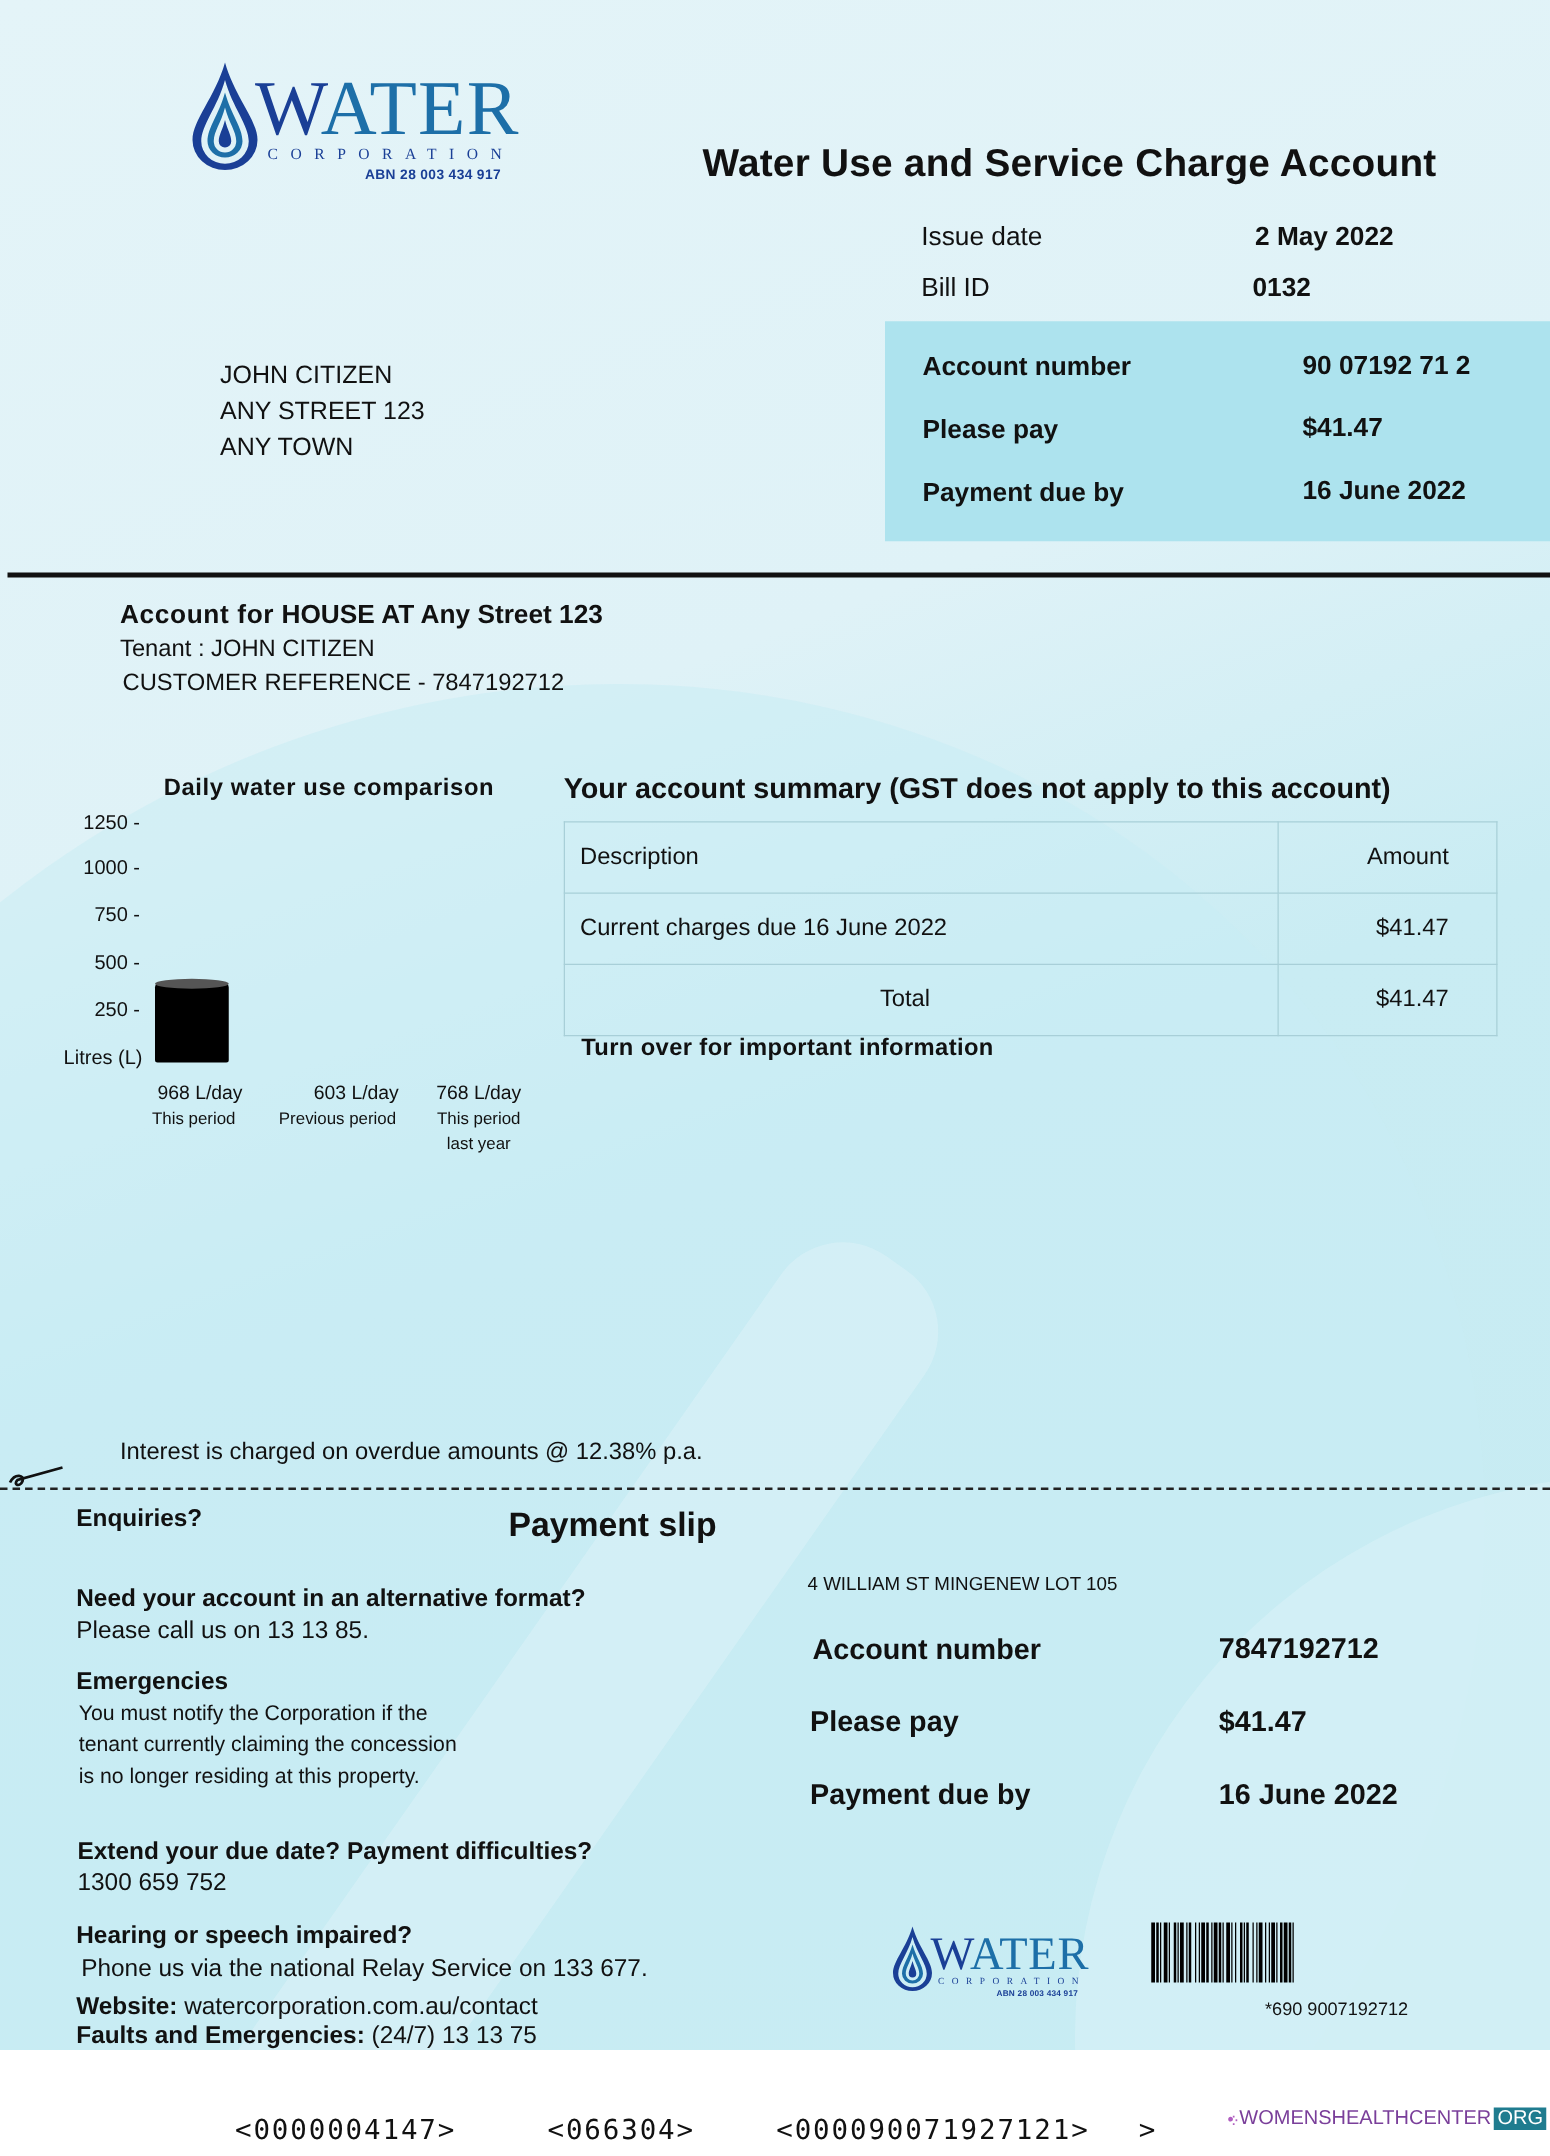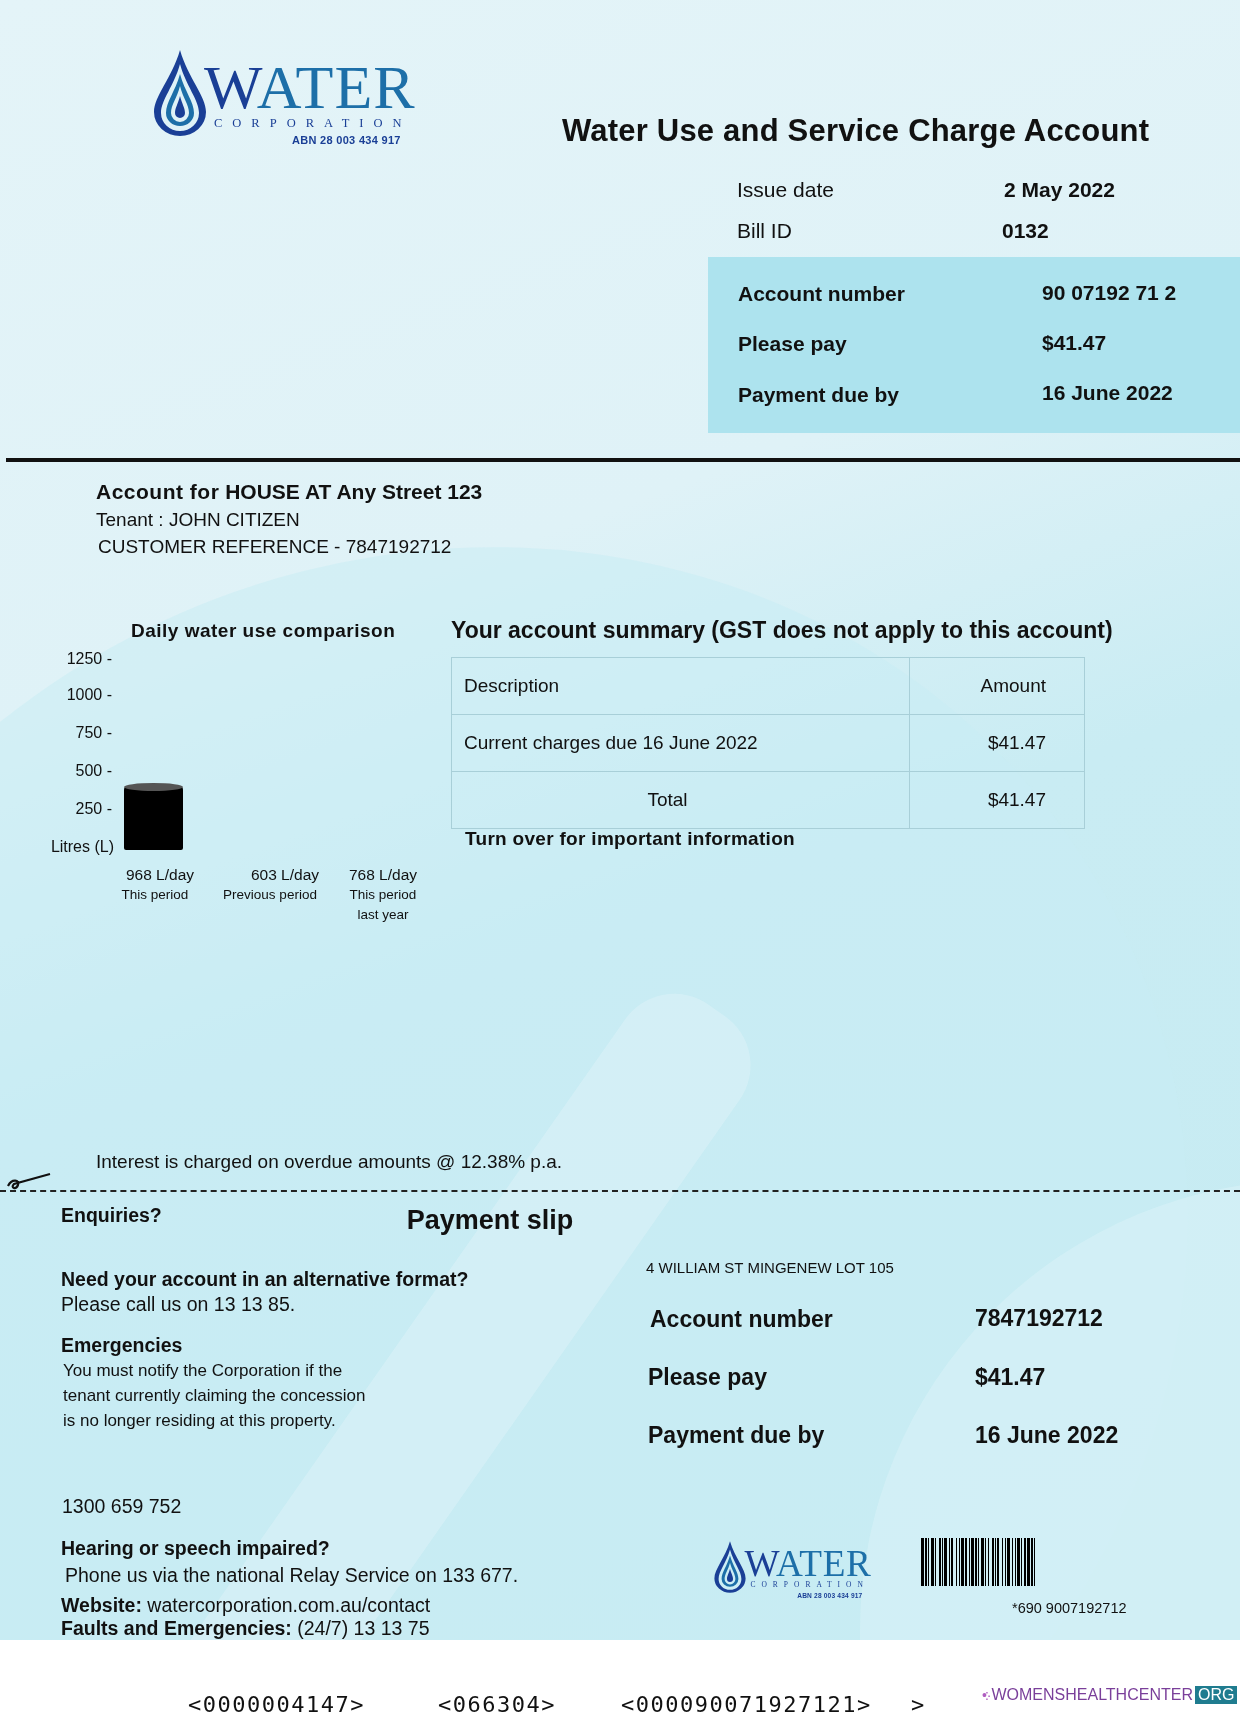--- a/index.html
+++ b/index.html
@@ -41,21 +41,21 @@
   
   .chart-title { left: 131px; top: 620px; font-size: 19px; font-weight: bold; letter-spacing: .5px; }
   .ytick { position: absolute; font-size: 16px; text-align: right; width: 80px; }
   .bar { position: absolute; left: 124px; top: 786px; width: 59px; height: 64px; background: #000; border-radius: 4px 4px 2px 2px; }
   .bar::before { content: ""; position: absolute; left: 0; top: -3px; width: 59px; height: 8px; border-radius: 50%; background: #555; }
   .xval { position: absolute; font-size: 15.5px; text-align: center; }
   .xsub { position: absolute; font-size: 13.5px; text-align: center; line-height: 20px; }
 
   
   .sum-title { left: 451px; top: 617px; font-size: 23px; font-weight: bold; }
-  table.sum { position: absolute; left: 451px; top: 657px; width: 634px; border-collapse: collapse; font-size: 19px; }
+  table.sum { position: absolute; left: 451px; top: 657px; width: 747px; border-collapse: collapse; font-size: 19px; }
   table.sum td { border: 1px solid #a8cfd8; height: 57px; padding: 0 12px; }
   table.sum td.amt { width: 175px; text-align: right; padding-right: 38px; }
   table.sum td.right { text-align: center; padding-right: 38px; }
   .turn-over { left: 465px; top: 828px; font-size: 19px; font-weight: bold; letter-spacing: .3px; }
 
   .interest { left: 96px; top: 1151px; font-size: 19px; }
   .cut { left: 0; top: 1190px; width: 1240px; border-top: 2px dashed #222; }
   .scissors { left: 6px; top: 1172px; width: 46px; height: 20px; }
 
   .slip-title { left: 0; top: 1205px; width: 980px; text-align: center; font-size: 27px; font-weight: bold; }
@@ -107,20 +107,25 @@
 
   <div class="pay-box">
     <div class="lbl" style="top:25px;">Account number</div>
     <div class="val" style="top:24px;">90 07192 71 2</div>
     <div class="lbl" style="top:75px;">Please pay</div>
     <div class="val" style="top:74px;">$41.47</div>
     <div class="lbl" style="top:126px;">Payment due by</div>
     <div class="val" style="top:124px;">16 June 2022</div>
   </div>
 
+  <div class="abs addr">
+    <div>JOHN CITIZEN</div>
+    <div>ANY STREET 123</div>
+    <div>ANY TOWN</div>
+  </div>
 
   <div class="abs rule"></div>
 
   <div class="abs acct-for">
     <span class="prefix">Account for</span>
     <span>HOUSE AT Any Street 123</span>
   </div>
   <div class="abs acct-line" style="left:96px;top:509px;">Tenant : JOHN CITIZEN</div>
   <div class="abs acct-line" style="left:98px;top:536px;">CUSTOMER REFERENCE - 7847192712</div>
 
@@ -171,20 +176,21 @@
 
   <div class="info-h" style="top:1204px;">Enquiries?</div>
   <div class="info-h" style="top:1268px;">Need your account in an alternative format?</div>
   <div class="info-t" style="top:1293px;">Please call us on 13 13 85.</div>
   <div class="info-h" style="top:1334px;">Emergencies</div>
   <div class="info-s" style="top:1358px;">
     <div>You must notify the Corporation if the</div>
     <div>tenant currently claiming the concession</div>
     <div>is no longer residing at this property.</div>
   </div>
+  <div class="info-h" style="top:1470px;left:62px;">Extend your due date? Payment difficulties?</div>
   <div class="info-t" style="top:1495px;left:62px;">1300 659 752</div>
   <div class="info-h" style="top:1537px;">Hearing or speech impaired?</div>
   <div class="info-t" style="top:1564px;left:65px;">Phone us via the national Relay Service on 133 677.</div>
   <div class="info-t" style="top:1594px;">
     <b>Website:</b>
     <span>watercorporation.com.au/contact</span>
   </div>
   <div class="info-t" style="top:1617px;">
     <b>Faults and Emergencies:</b>
     <span>(24/7) 13 13 75</span>

